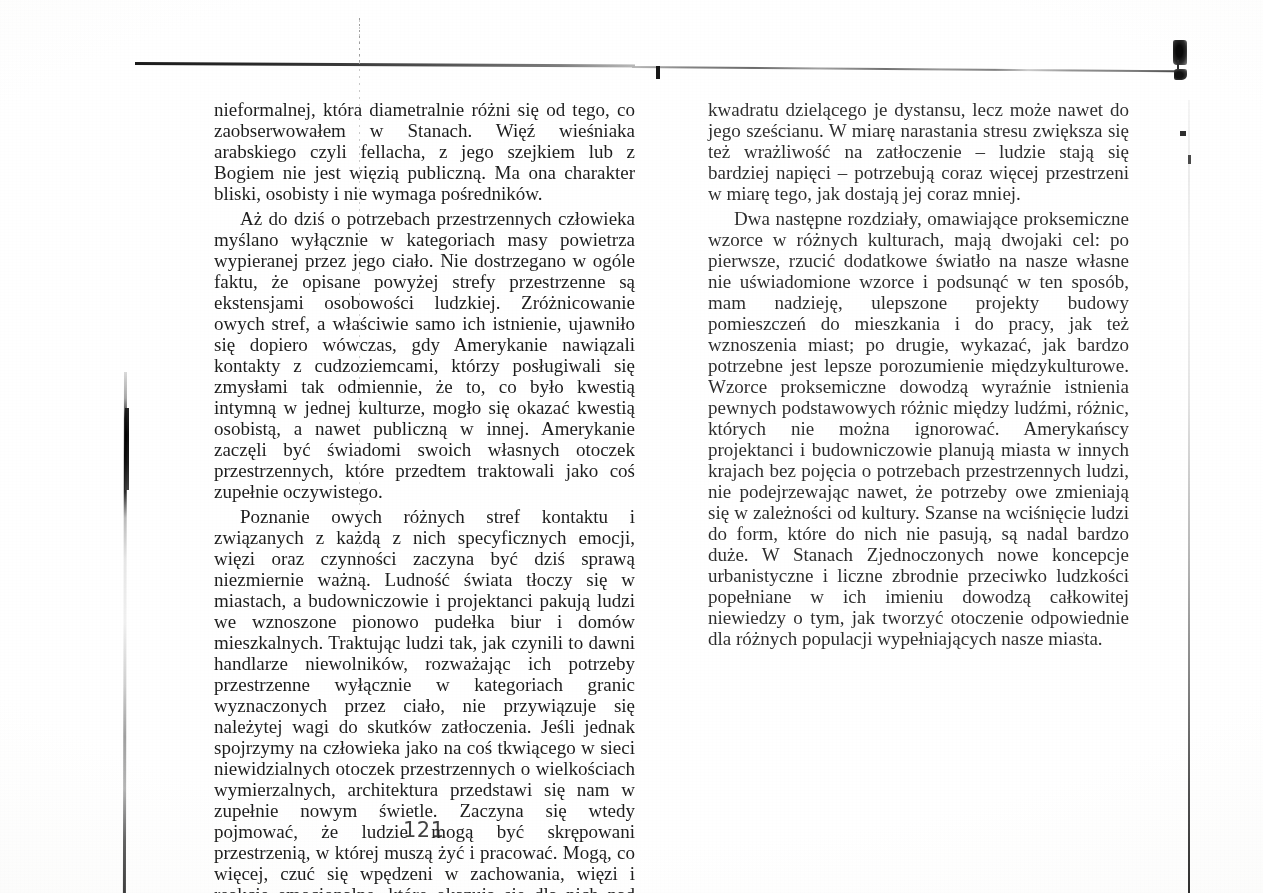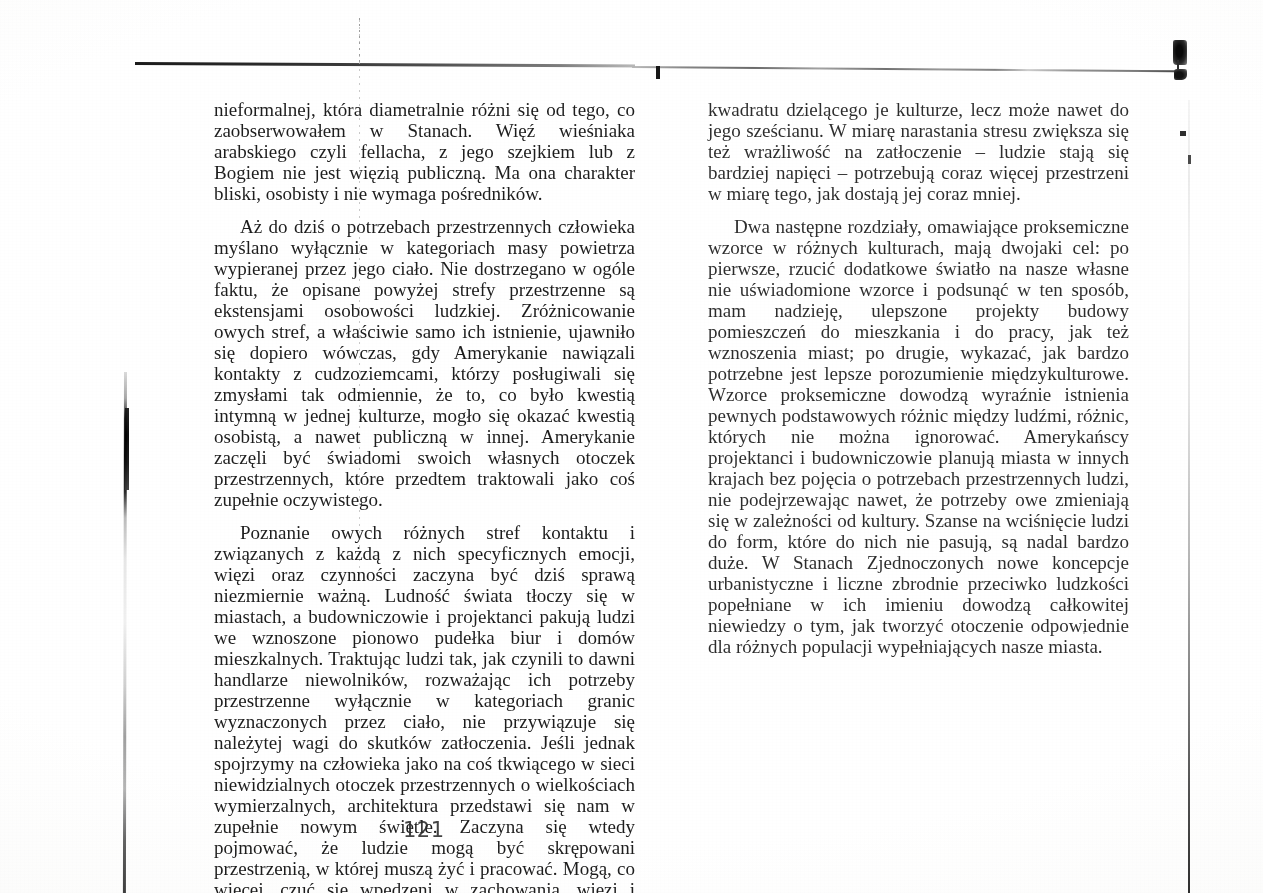--- a/index.html
+++ b/index.html
@@ -128,21 +128,21 @@
     line-height:21.0px;
     text-align:justify;
     text-justify:inter-word;
     -webkit-font-smoothing:none;
   }
   #column-left{left:214px;top:99px;width:421px;}
   #column-right{left:708px;top:99px;width:421px;}
 
   .para{margin:0;text-indent:26px;text-align:justify;}
   .para.first{text-indent:0;}
-  .para + .para{margin-top:12px;}
+  .para + .para{margin-top:4px;}
 
   
   #column-left{opacity:.97;}
   #column-right{opacity:.93;color:#1d1d1d;}
 
   
   #page-number{
     position:absolute;left:403px;top:818px;width:60px;
     font-family:"DejaVu Sans","Liberation Sans",sans-serif;
     font-size:21px;letter-spacing:.5px;color:#2a2a2a;
@@ -183,19 +183,19 @@
 
 <div id="text-body">
 
   <div class="column" id="column-left">
     <p class="para first">nieformalnej, która diametralnie różni się od tego, co zaobserwowałem w Stanach. Więź wieśniaka arabskiego czyli fellacha, z jego szejkiem lub z Bogiem nie jest więzią publiczną. Ma ona charakter bliski, osobisty i nie wymaga pośredników.</p>
     <p class="para">Aż do dziś o potrzebach przestrzennych człowieka myślano wyłącznie w kategoriach masy powietrza wypieranej przez jego ciało. Nie dostrzegano w ogóle faktu, że opisane powyżej strefy przestrzenne są ekstensjami osobowości ludzkiej. Zróżnicowanie owych stref, a właściwie samo ich istnienie, ujawniło się dopiero wówczas, gdy Amerykanie nawiązali kontakty z cudzoziemcami, którzy posługiwali się zmysłami tak odmiennie, że to, co było kwestią intymną w jednej kulturze, mogło się okazać kwestią osobistą, a nawet publiczną w innej. Amerykanie zaczęli być świadomi swoich własnych otoczek przestrzennych, które przedtem traktowali jako coś zupełnie oczywistego.</p>
     <p class="para">Poznanie owych różnych stref kontaktu i związanych z każdą z nich specyficznych emocji, więzi oraz czynności zaczyna być dziś sprawą niezmiernie ważną. Ludność świata tłoczy się w miastach, a budowniczowie i projektanci pakują ludzi we wznoszone pionowo pudełka biur i domów mieszkalnych. Traktując ludzi tak, jak czynili to dawni handlarze niewolników, rozważając ich potrzeby przestrzenne wyłącznie w kategoriach granic wyznaczonych przez ciało, nie przywiązuje się należytej wagi do skutków zatłoczenia. Jeśli jednak spojrzymy na człowieka jako na coś tkwiącego w sieci niewidzialnych otoczek przestrzennych o wielkościach wymierzalnych, architektura przedstawi się nam w zupełnie nowym świetle. Zaczyna się wtedy pojmować, że ludzie mogą być skrępowani przestrzenią, w której muszą żyć i pracować. Mogą, co więcej, czuć się wpędzeni w zachowania, więzi i reakcje emocjonalne, które okazują się dla nich nad miarę stresujące. Podobnie jak grawitacja, wzajemny wpływ dwu ciał na siebie jest odwrotnie proporcjonalny nie tylko do</p>
   </div>
 
   <div class="column" id="column-right">
-    <p class="para first">kwadratu dzielącego je kulturze, lecz może nawet do jego sześcianu. W miarę narastania stresu zwiększa się też wrażliwość na zatłoczenie – ludzie stają się bardziej napięci – potrzebują coraz więcej przestrzeni w miarę tego, jak dostają jej coraz mniej.</p>
+    <p class="para first">kwadratu dzielącego je dystansu, lecz może nawet do jego sześcianu. W miarę narastania stresu zwiększa się też wrażliwość na zatłoczenie – ludzie stają się bardziej napięci – potrzebują coraz więcej przestrzeni w miarę tego, jak dostają jej coraz mniej.</p>
     <p class="para">Dwa następne rozdziały, omawiające proksemiczne wzorce w różnych kulturach, mają dwojaki cel: po pierwsze, rzucić dodatkowe światło na nasze własne nie uświadomione wzorce i podsunąć w ten sposób, mam nadzieję, ulepszone projekty budowy pomieszczeń do mieszkania i do pracy, jak też wznoszenia miast; po drugie, wykazać, jak bardzo potrzebne jest lepsze porozumienie międzykulturowe. Wzorce proksemiczne dowodzą wyraźnie istnienia pewnych podstawowych różnic między ludźmi, różnic, których nie można ignorować. Amerykańscy projektanci i budowniczowie planują miasta w innych krajach bez pojęcia o potrzebach przestrzennych ludzi, nie podejrzewając nawet, że potrzeby owe zmieniają się w zależności od kultury. Szanse na wciśnięcie ludzi do form, które do nich nie pasują, są nadal bardzo duże. W Stanach Zjednoczonych nowe koncepcje urbanistyczne i liczne zbrodnie przeciwko ludzkości popełniane w ich imieniu dowodzą całkowitej niewiedzy o tym, jak tworzyć otoczenie odpowiednie dla różnych populacji wypełniających nasze miasta.</p>
   </div>
 
 </div>
 
 <div id="page-number">121</div>
 
 </body></html>

